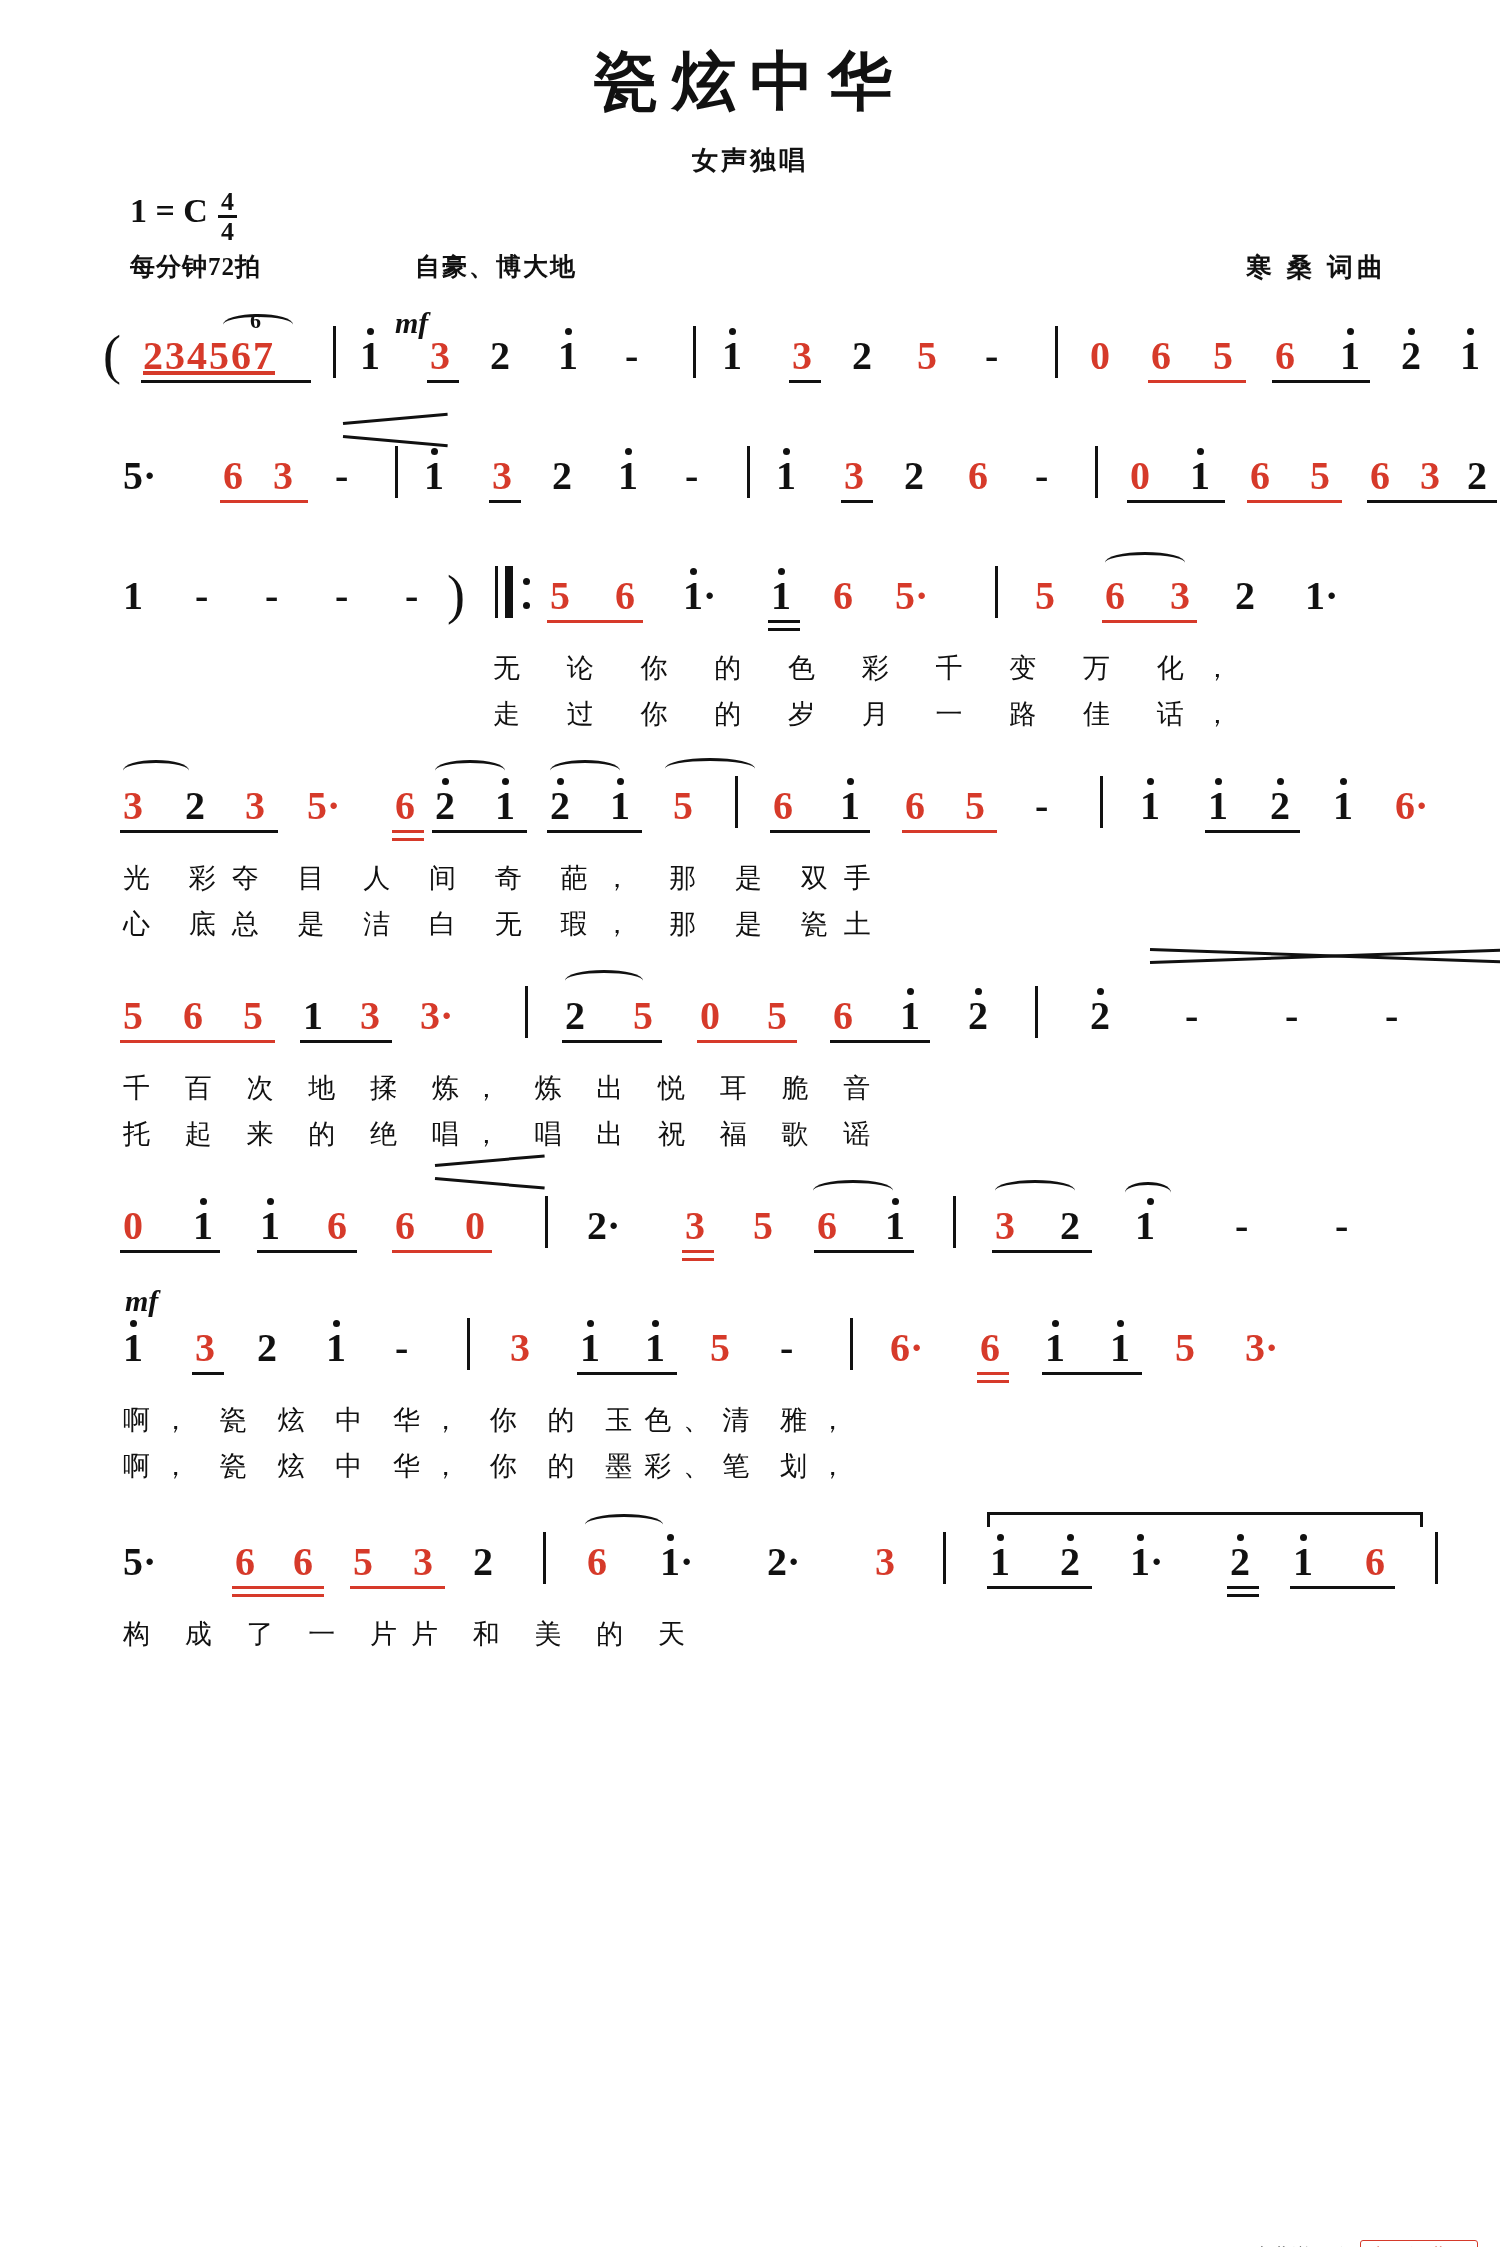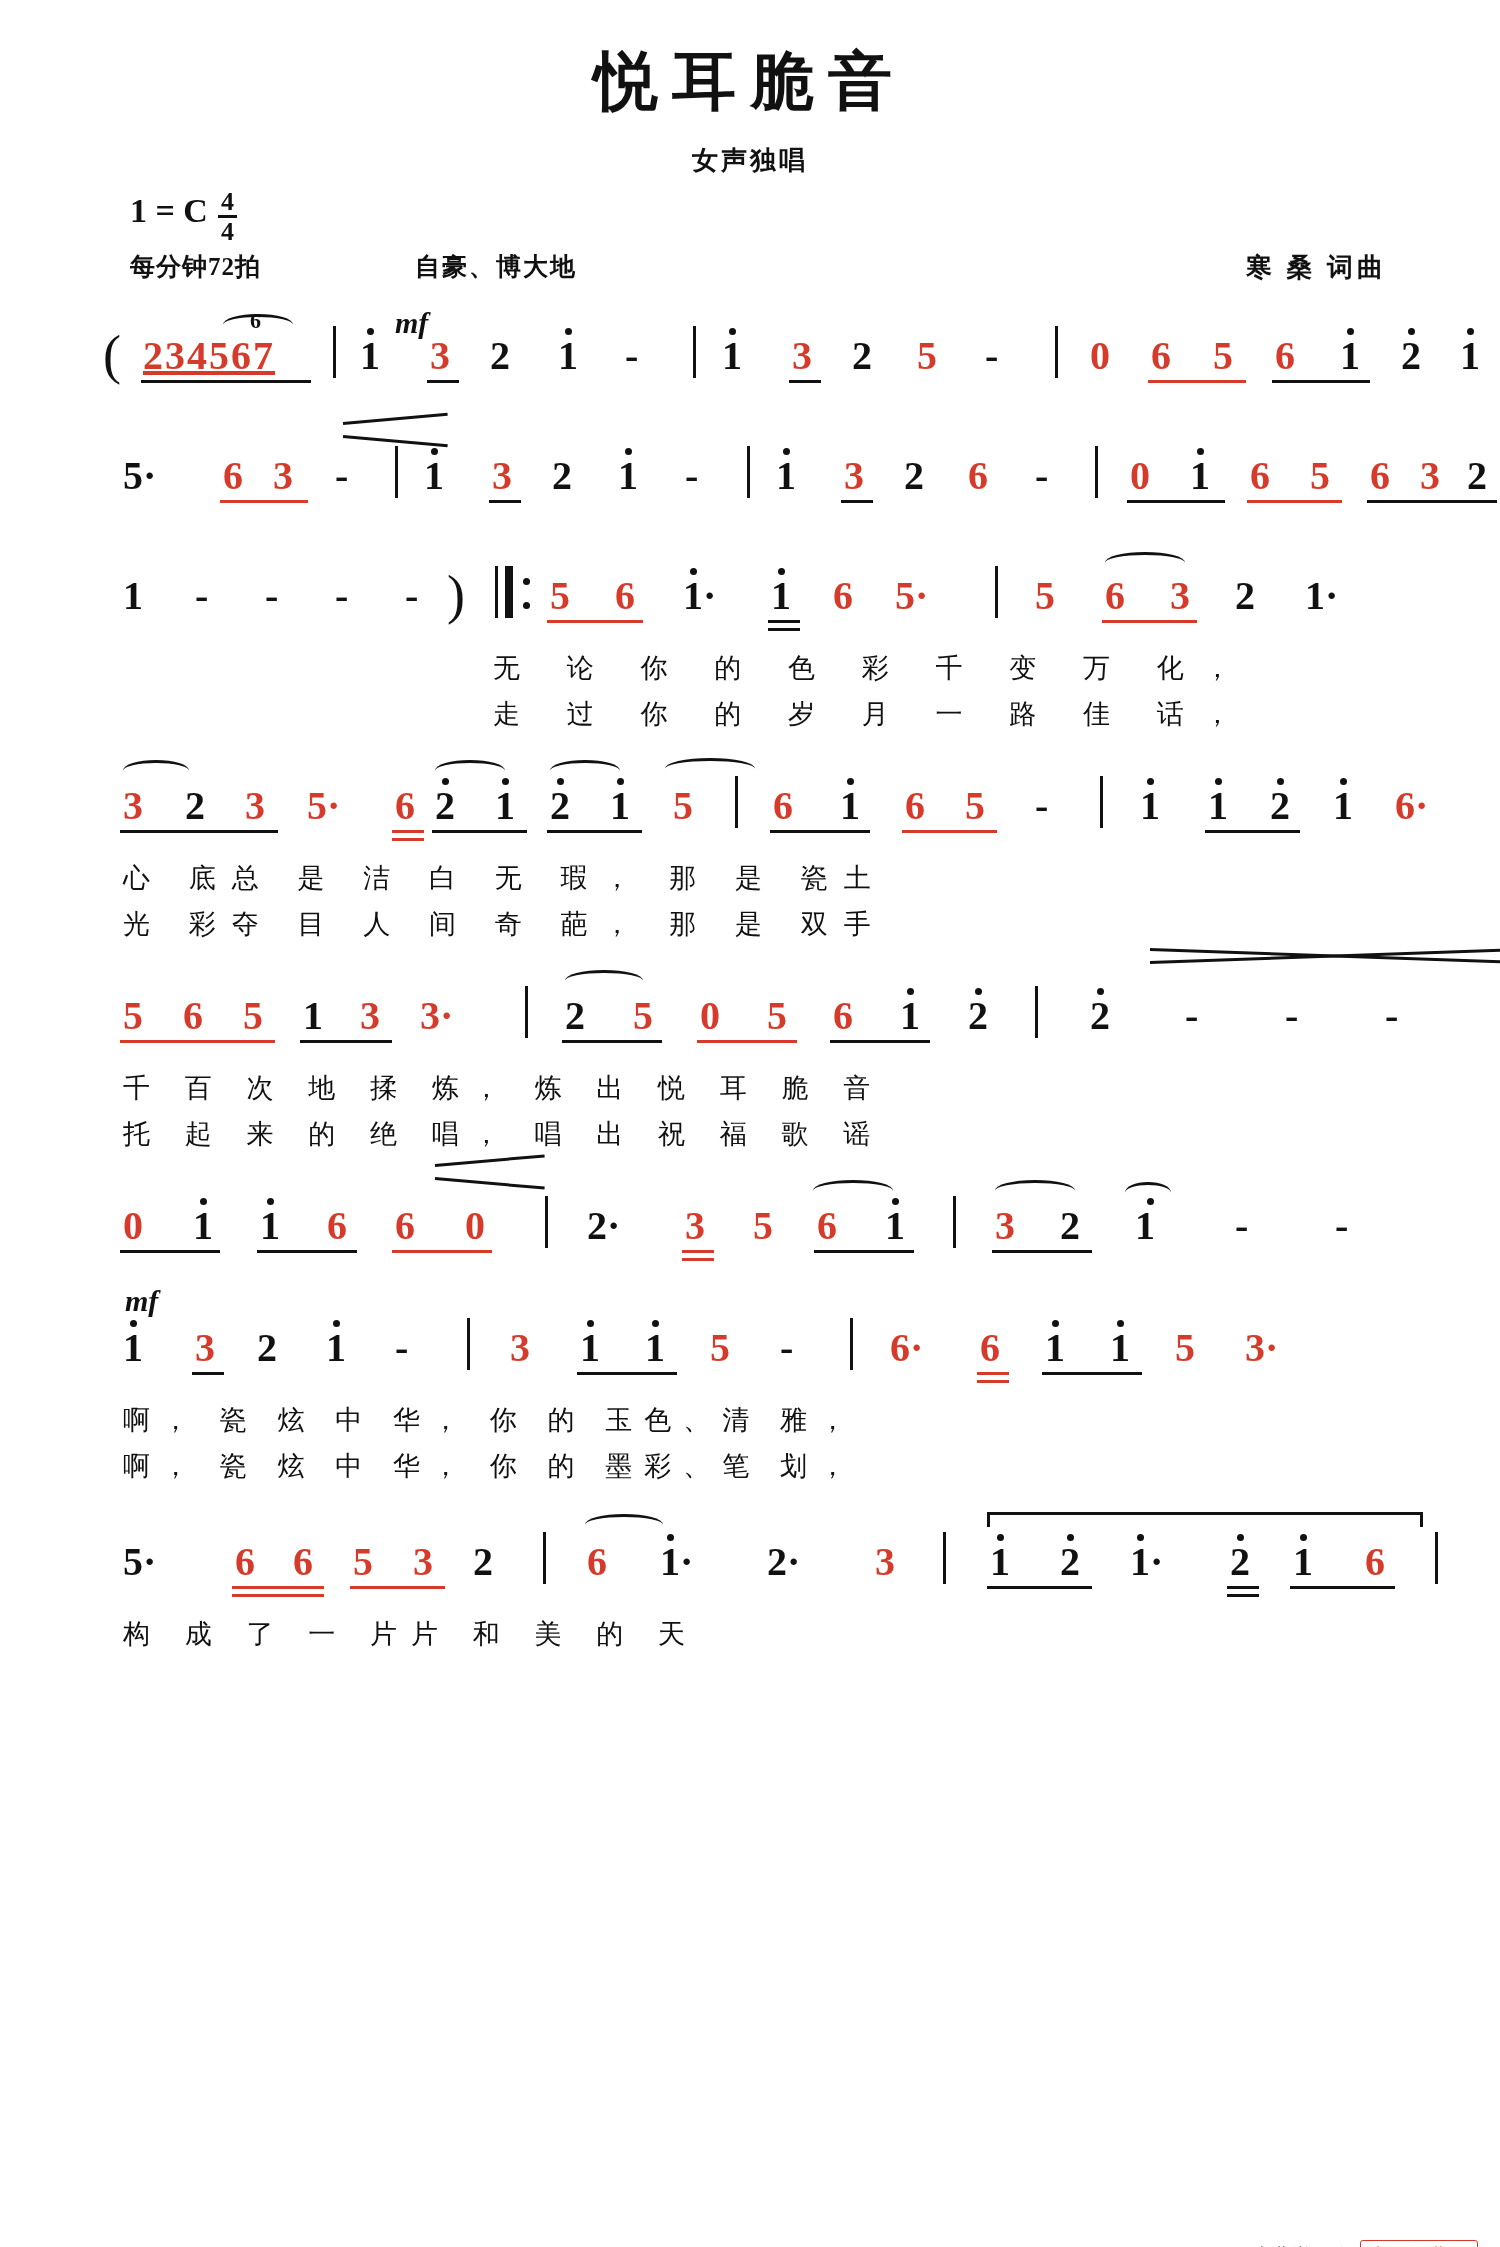--- a/index.html
+++ b/index.html
@@ -161,21 +161,21 @@
     border-left:3px solid #111;
     border-right:3px solid #111;
     height:12px;
   }
 </style>
 </head>
 <body>
 
 <div class="sheet">
 
-  <div class="title">悦耳脆音</div>
+  <div class="title">瓷炫中华</div>
   <div class="subtitle">女声独唱</div>
 
   <div class="headrow">
     <div class="keysig">
       <span>1 = C</span>
       <span class="frac">
         <span class="num">4</span>
         <span class="den">4</span>
       </span>
     </div>
@@ -364,24 +364,24 @@
       <div class="n" style="left:1113px;top:22px;">1</div>
       <div class="odot" style="left:1182px;top:14px;"></div>
       <div class="n" style="left:1175px;top:22px;">2</div>
       <div class="beam" style="left:1110px;top:66px;width:95px;"></div>
       <div class="odot" style="left:1245px;top:14px;"></div>
       <div class="n" style="left:1238px;top:22px;">1</div>
       <div class="n red" style="left:1300px;top:22px;">6·</div>
 
     </div>
     <div class="lyr">
+      <span style="left:28px;letter-spacing:16px;">光  彩夺 目 人 间 奇  葩，      那 是  双手</span>
+    </div>
+    <div class="lyr">
       <span style="left:28px;letter-spacing:16px;">心  底总 是 洁 白 无  瑕，      那 是  瓷土</span>
-    </div>
-    <div class="lyr">
-      <span style="left:28px;letter-spacing:16px;">光  彩夺 目 人 间 奇  葩，      那 是  双手</span>
     </div>
   </div>
 
   <div class="system" style="margin-top:22px;">
     <div class="notes">
       <div class="hair" style="left:1055px;top:-26px;width:355px;">
         <i style="transform:rotate(2deg);"></i>
           <i class="b" style="transform:rotate(-2deg);"></i>
       </div>
       <div class="n red" style="left:28px;top:22px;">5</div>

